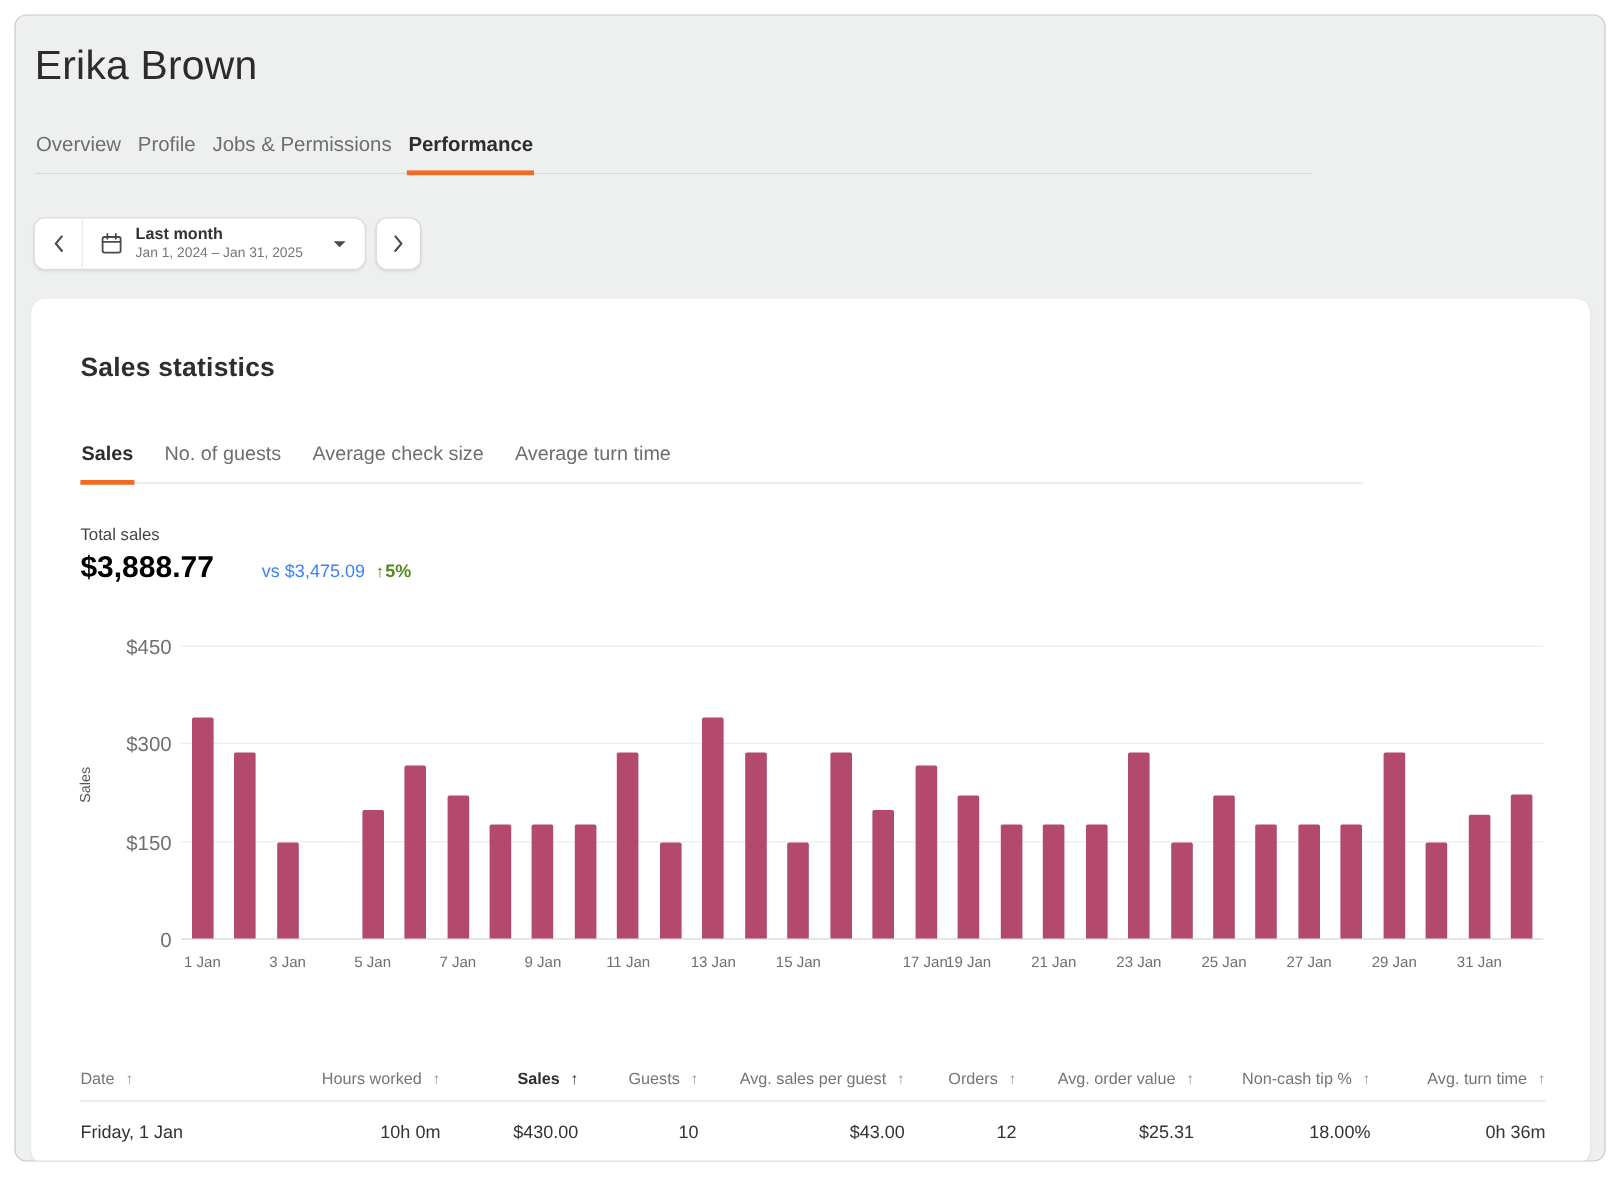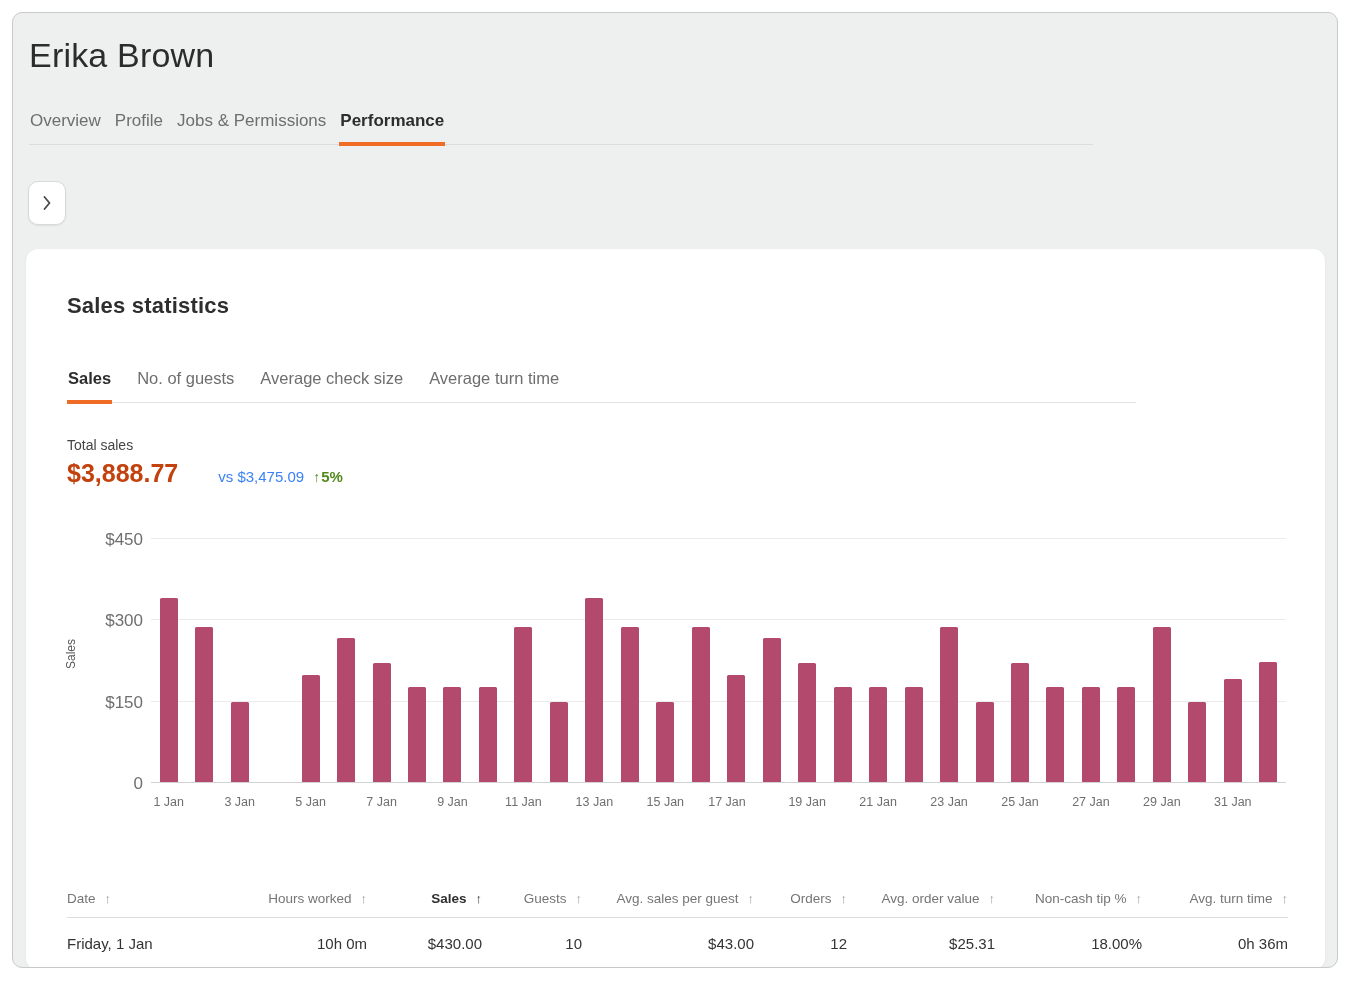--- a/index.html
+++ b/index.html
@@ -36,21 +36,21 @@
     margin:24px 12px 0 13px;height:721px;background:#fff;border-radius:12px;
     position:relative;box-shadow:0 1px 3px rgba(0,0,0,.05);
   }
   .card-title{position:absolute;left:41px;top:44px;font-size:22px;font-weight:700;color:#2e2e2e;letter-spacing:.2px;}
   .subtabs{position:absolute;left:41px;top:120px;width:1069px;display:flex;gap:24px;border-bottom:1px solid #e2e2e2;}
   .subtab{font-size:16.5px;color:#6e6e6e;padding:0 1px 14px 1px;cursor:pointer;position:relative;white-space:nowrap;}
   .subtab.active{color:#2d2d2d;font-weight:700;}
   .subtab.active::after{content:"";position:absolute;left:0;right:0;bottom:-2px;height:4px;background:var(--accent,#f06b26);}
   .metric-label{position:absolute;left:41px;top:188px;font-size:14px;color:#454545;}
   .metric-row{position:absolute;left:41px;top:210px;display:flex;align-items:baseline;gap:9px;}
-  .metric-value{font-size:25px;font-weight:700;color:#c2410c;}
+  .metric-value{font-size:25px;font-weight:700;color:#000000;}
   .metric-vs{font-size:15px;color:#3b82f6;margin-left:31px;}
   .metric-delta{font-size:15px;font-weight:700;color:var(--positive,#538a1e);display:flex;align-items:baseline;}
   .metric-delta .arrow{font-size:14px;margin-right:1px;}
   
   .chart{position:absolute;left:0;top:270px;width:100%;height:310px;}
   .gridline{position:absolute;left:125px;width:1135px;height:1px;background:#ebebeb;}
   .gridline.zero{background:#d2d2d2;}
   .ytick{position:absolute;width:92px;left:25px;text-align:right;font-size:17px;color:#6f6f6f;}
   .ylabel{position:absolute;left:30px;top:128px;font-size:12px;color:#555;transform:rotate(-90deg);transform-origin:center;}
   .bar{position:absolute;width:18px;bottom:47px;background:var(--bar-color,#b3496d);border-radius:1.5px 1.5px 0 0;}
@@ -78,20 +78,40 @@
     <div class="page-title">Erika Brown</div>
     <div class="tabs">
         <div class="tab">Overview</div>
         <div class="tab">Profile</div>
         <div class="tab">Jobs &amp; Permissions</div>
         <div class="tab active">Performance</div>
       </div>
   </div>
 
   <div class="datebar">
+    <div class="date-control">
+      <button class="nav-btn">
+        <svg class="chev" width="8" height="14" viewBox="0 0 8 14">
+            <polyline points="6.5,1 1.5,7 6.5,13" fill="none" stroke="#4a4a4a" stroke-width="1.8" stroke-linecap="round" stroke-linejoin="round"></polyline>
+          </svg>
+      </button>
+      <div class="date-main">
+        <svg width="20" height="20" viewBox="0 0 20 20" fill="none" stroke="#4a4a4a" stroke-width="1.5" stroke-linecap="round">
+          <rect x="2.5" y="4.5" width="15" height="13" rx="1.5"></rect>
+          <line x1="6.5" y1="2" x2="6.5" y2="6"></line>
+          <line x1="13.5" y1="2" x2="13.5" y2="6"></line>
+          <line x1="2.5" y1="8.5" x2="17.5" y2="8.5"></line>
+        </svg>
+        <div class="date-texts">
+          <div class="date-label">Last month</div>
+          <div class="date-range">Jan 1, 2024 – Jan 31, 2025</div>
+        </div>
+        <span class="caret"></span>
+      </div>
+    </div>
     <button class="next-box">
       <svg class="chev" width="8" height="14" viewBox="0 0 8 14">
           <polyline points="1.5,1 6.5,7 1.5,13" fill="none" stroke="#4a4a4a" stroke-width="1.8" stroke-linecap="round" stroke-linejoin="round"></polyline>
         </svg>
     </button>
   </div>
 
   <div class="card">
     <div class="card-title">Sales statistics</div>
     <div class="subtabs">
@@ -158,21 +178,21 @@
         </div>
       <div id="xticks-layer">
           <div class="xtick" style="left: 142.734px;">1 Jan</div>
           <div class="xtick" style="left: 213.672px;">3 Jan</div>
           <div class="xtick" style="left: 284.609px;">5 Jan</div>
           <div class="xtick" style="left: 355.547px;">7 Jan</div>
           <div class="xtick" style="left: 426.484px;">9 Jan</div>
           <div class="xtick" style="left: 497.422px;">11 Jan</div>
           <div class="xtick" style="left: 568.359px;">13 Jan</div>
           <div class="xtick" style="left: 639.297px;">15 Jan</div>
-          <div class="xtick" style="left: 701px; text-align: right;">17 Jan</div>
+          <div class="xtick" style="left: 745px; text-align: right;">17 Jan</div>
           <div class="xtick" style="left: 781.172px;">19 Jan</div>
           <div class="xtick" style="left: 852.109px;">21 Jan</div>
           <div class="xtick" style="left: 923.047px;">23 Jan</div>
           <div class="xtick" style="left: 993.984px;">25 Jan</div>
           <div class="xtick" style="left: 1064.92px;">27 Jan</div>
           <div class="xtick" style="left: 1135.86px;">29 Jan</div>
           <div class="xtick" style="left: 1206.8px;">31 Jan</div>
         </div>
     </div>
 

